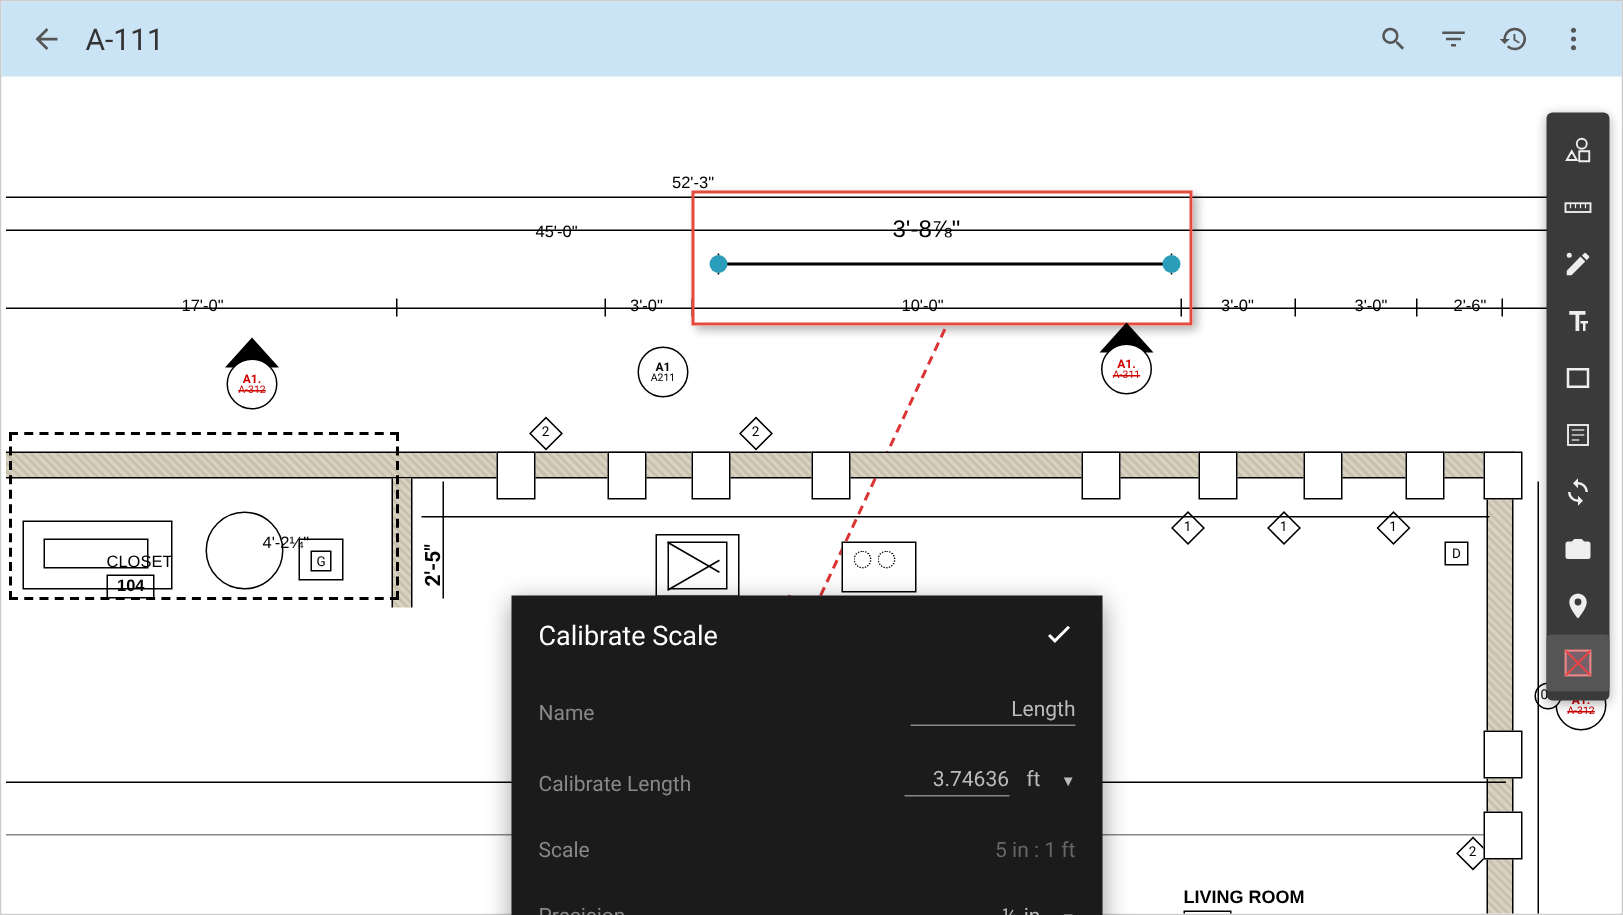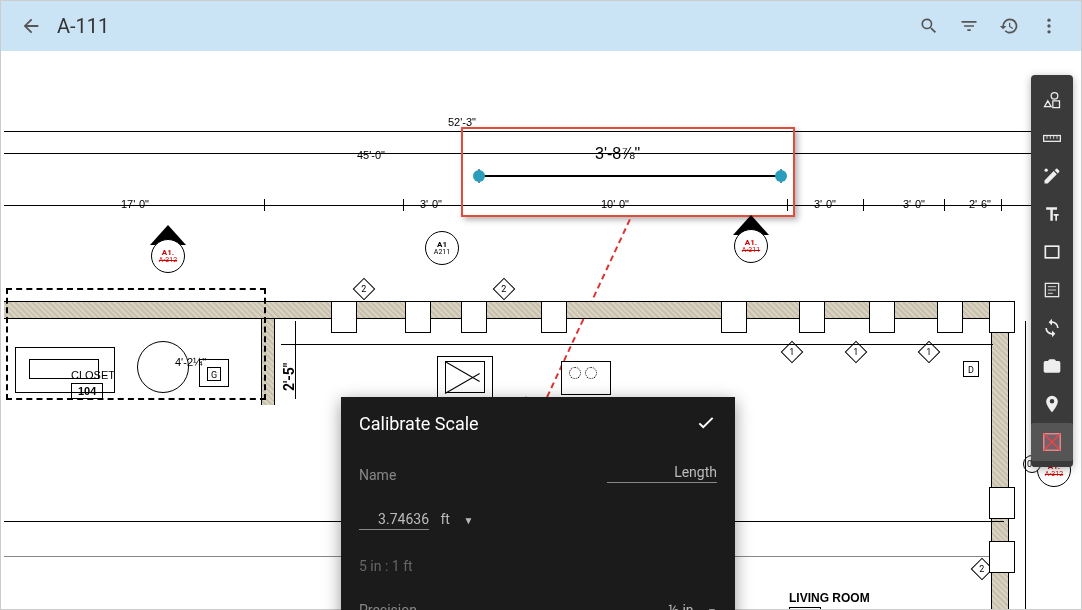--- a/index.html
+++ b/index.html
@@ -278,27 +278,29 @@
         <svg width="22" height="22" viewBox="0 0 24 24">
             <path d="M9 16.2l-3.5-3.5L4 14.2 9 19.2 20 8.2l-1.5-1.5z" fill="#fff"></path>
           </svg>
       </div>
     </div>
     <div class="panel-row">
       <div class="panel-label">Name</div>
       <div class="panel-value"><span class="panel-underline">Length</span></div>
     </div>
     <div class="panel-row">
+      <div class="panel-label">Calibrate Length</div>
       <div class="panel-value">
         <span class="panel-underline" style="min-width:70px;">3.74636</span>
         <span class="panel-unit">ft</span>
         <span class="panel-caret">▼</span>
       </div>
     </div>
     <div class="panel-row">
+      <div class="panel-label">Scale</div>
       <div class="panel-value" style="color:#666;">5 in : 1 ft</div>
     </div>
     <div class="panel-row" style="padding-bottom:6px;">
       <div class="panel-label">Precision</div>
       <div class="panel-value">
         <span>⅛ in</span>
         <span class="panel-caret">▼</span>
       </div>
     </div>
   </div>

